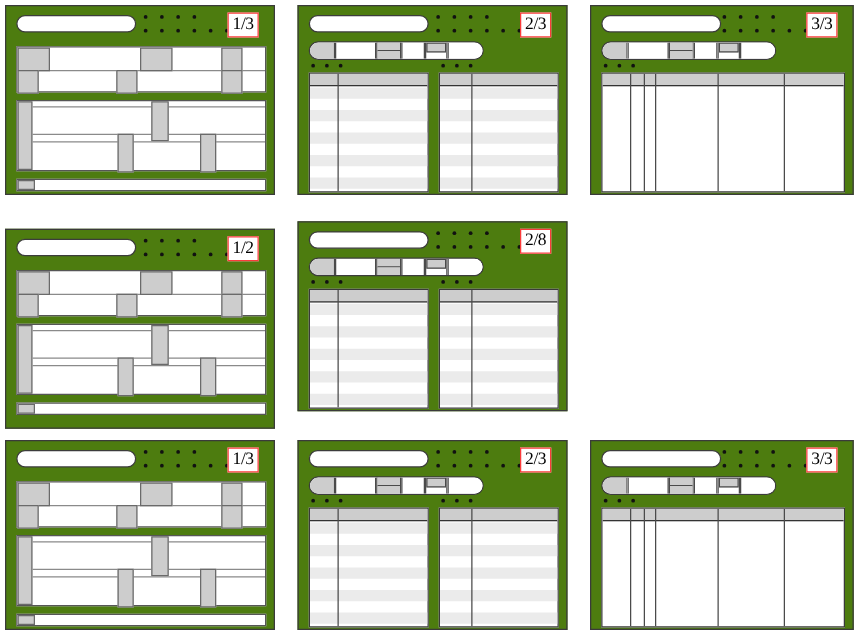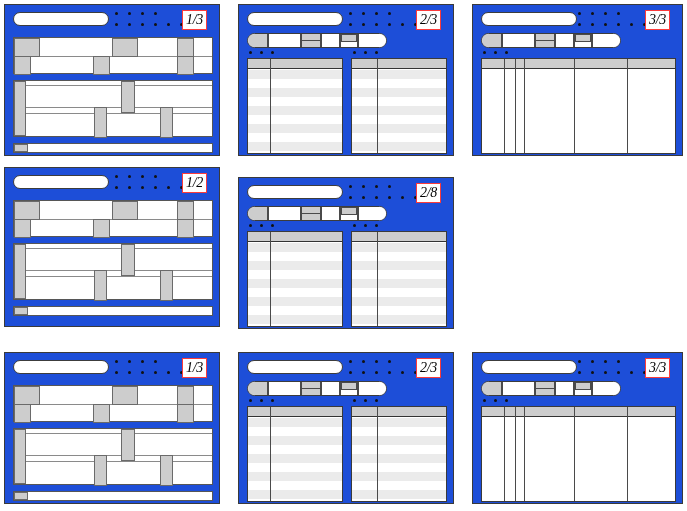--- a/index.html
+++ b/index.html
@@ -19,22 +19,21 @@
   #panel-grid {
     position: absolute;
     left: 0; top: 0;
     width: 687px; height: 511px;
   }
 
   .panel {
     position: absolute;
     box-sizing: border-box;
     border: 1.3px solid #3a3a3a;
-    background: #1d4ed8;
-    font-style: italic;
+    background: #4d7c0f;
   }
 
   
   .panel-header {
     position: absolute;
     left: 0; right: 0; top: 0;
     height: 28px;
   }
 
   .title-pill {
@@ -306,21 +305,21 @@
       </div>
       <div class="table-frame" style="left: 8px; top: 53px; width: 195px; height: 96px;">
         <div class="table-head" style="height: 9px;"></div>
         <div class="col-sep" style="left: 22px;"></div>
         <div class="col-sep" style="left: 33px;"></div>
         <div class="col-sep" style="left: 42px;"></div>
         <div class="col-sep" style="left: 92px;"></div>
         <div class="col-sep" style="left: 145px;"></div>
       </div>
     </div>
-    <div class="panel" style="left: 4px; top: 167px; width: 216px; height: 160px;">
+    <div class="panel" style="left: 4px; top: 183px; width: 216px; height: 160px;">
       <div class="panel-header">
         <div class="title-pill" style="left: 8px; top: 7px; width: 96px; height: 14px;"></div>
         <div class="dot-cloud" style="left: 110px; top: 7px;">
           <span class="dot" style="left: 0px; top: 0px;"></span>
           <span class="dot" style="left: 13px; top: 0px;"></span>
           <span class="dot" style="left: 26px; top: 0px;"></span>
           <span class="dot" style="left: 39px; top: 0px;"></span>
           <span class="dot" style="left: 0px; top: 11px;"></span>
           <span class="dot" style="left: 13px; top: 11px;"></span>
           <span class="dot" style="left: 26px; top: 11px;"></span>

